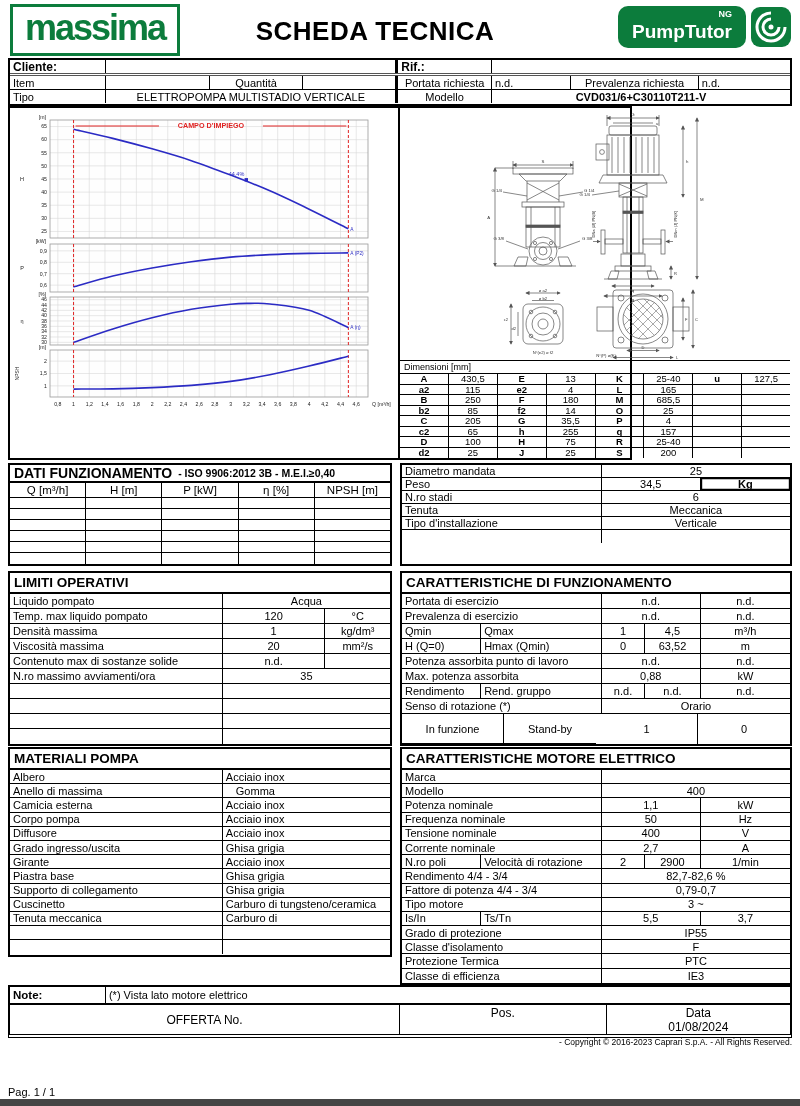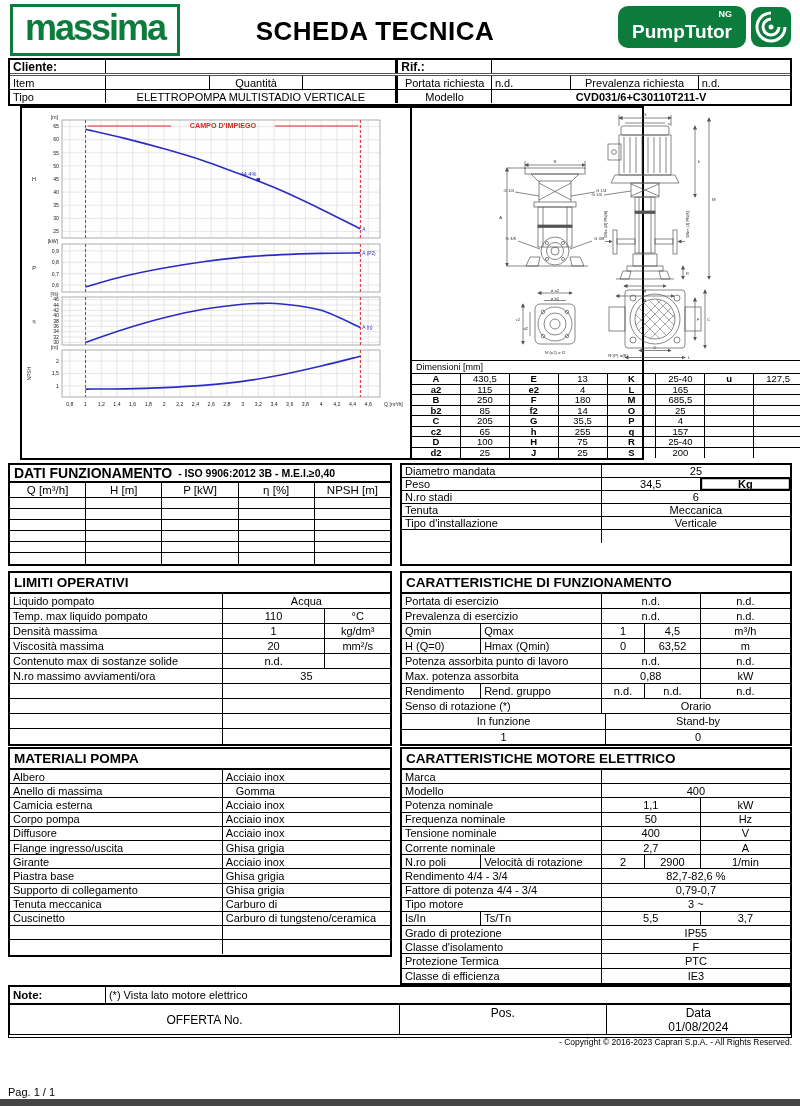--- a/index.html
+++ b/index.html
@@ -23,21 +23,21 @@
   
   .client{position:absolute;left:8px;top:58px;width:784px;height:48px;border:2px solid #000;box-sizing:border-box}
   .crow{display:flex;box-sizing:border-box}
   .chalf{display:flex;width:49.4%;box-sizing:border-box}
   .chalf.rgt{width:50.6%;border-left:3px solid #000}
   .crow.r1{height:16px;border-bottom:3px double #555}
   .crow.r2{height:14px;border-bottom:1px solid #000}
   .crow.r3{height:13px}
   .client .tc{font-size:11px}
   
-  .mainbox{position:absolute;left:20px;top:106px;width:624px;height:354px;border:2px solid #000;box-sizing:border-box}
+  .mainbox{position:absolute;left:8px;top:106px;width:624px;height:354px;border:2px solid #000;box-sizing:border-box}
   .rightpane{position:absolute;left:388px;top:0;width:392px;height:350px;border-left:2px solid #000;box-sizing:border-box}
   .dimwrap{position:absolute;left:0;top:252px;width:390px;border-top:1px solid #000}
   .dimstrip{height:13px;border-bottom:1px solid #000;font-size:9px;display:flex;align-items:center;padding:0 4px;box-sizing:border-box}
   .dimtbl .trow{height:10.5px}
   .dimtbl .tc{font-size:9.5px;padding:0 2px}
   
   .dati .sectitle{height:18px;font-size:14px;border-bottom:2px solid #000}
   .dati .trow{height:11px}
   .dati .trow.hdr{height:15px}
   .dati .hdrc{font-size:11.5px}
@@ -641,21 +641,21 @@
 
   <div class="sec limiti" style="left:8px;top:571px;width:384px;height:175px">
     <div class="sectitle">LIMITI OPERATIVI</div>
     <div>
       <div class="trow">
         <div class="tc tl" style="flex:0 0 56%">Liquido pompato</div>
         <div class="tc" style="flex:1">Acqua</div>
       </div>
       <div class="trow">
         <div class="tc tl" style="flex:0 0 56%">Temp. max liquido pompato</div>
-        <div class="tc" style="flex:0 0 27%">110</div>
+        <div class="tc" style="flex:0 0 27%">120</div>
         <div class="tc" style="flex:1">°C</div>
       </div>
       <div class="trow">
         <div class="tc tl" style="flex:0 0 56%">Densità massima</div>
         <div class="tc" style="flex:0 0 27%">1</div>
         <div class="tc" style="flex:1">kg/dm³</div>
       </div>
       <div class="trow">
         <div class="tc tl" style="flex:0 0 56%">Viscosità massima</div>
         <div class="tc" style="flex:0 0 27%">20</div>
@@ -730,21 +730,21 @@
       <div class="tc tl" style="flex:0 0 31.1%">Rend. gruppo</div>
       <div class="tc" style="flex:0 0 11.2%">n.d.</div>
       <div class="tc" style="flex:0 0 14.3%">n.d.</div>
       <div class="tc" style="flex:1">n.d.</div>
     </div>
     <div class="trow">
       <div class="tc tl" style="flex:0 0 51.5%">Senso di rotazione (*)</div>
       <div class="tc" style="flex:1">Orario</div>
     </div>
     <div class="trow dbl">
-      <div style="flex:1;display:flex;flex-direction:column">
+      <div style="flex:1;display:flex;flex-direction:row">
         <div style="display:flex;flex:1;border-bottom:1px solid #000">
           <div class="tc" style="flex:0 0 52.6%">In funzione</div>
           <div class="tc" style="flex:1">Stand-by</div>
         </div>
         <div style="display:flex;flex:1">
           <div class="tc" style="flex:0 0 52.6%">1</div>
           <div class="tc" style="flex:1">0</div>
         </div>
       </div>
     </div>
@@ -767,42 +767,42 @@
         </div>
         <div class="trow">
           <div class="tc tl" style="flex: 0 0 56%;">Corpo pompa</div>
           <div class="tc tl" style="flex: 1 1 0px;">Acciaio inox</div>
         </div>
         <div class="trow">
           <div class="tc tl" style="flex: 0 0 56%;">Diffusore</div>
           <div class="tc tl" style="flex: 1 1 0px;">Acciaio inox</div>
         </div>
         <div class="trow">
-          <div class="tc tl" style="flex: 0 0 56%;">Flange ingresso/uscita</div>
+          <div class="tc tl" style="flex: 0 0 56%;">Grado ingresso/uscita</div>
           <div class="tc tl" style="flex: 1 1 0px;">Ghisa grigia</div>
         </div>
         <div class="trow">
           <div class="tc tl" style="flex: 0 0 56%;">Girante</div>
           <div class="tc tl" style="flex: 1 1 0px;">Acciaio inox</div>
         </div>
         <div class="trow">
           <div class="tc tl" style="flex: 0 0 56%;">Piastra base</div>
           <div class="tc tl" style="flex: 1 1 0px;">Ghisa grigia</div>
         </div>
         <div class="trow">
           <div class="tc tl" style="flex: 0 0 56%;">Supporto di collegamento</div>
           <div class="tc tl" style="flex: 1 1 0px;">Ghisa grigia</div>
         </div>
         <div class="trow">
+          <div class="tc tl" style="flex: 0 0 56%;">Cuscinetto</div>
+          <div class="tc tl" style="flex: 1 1 0px;">Carburo di tungsteno/ceramica</div>
+        </div>
+        <div class="trow">
           <div class="tc tl" style="flex: 0 0 56%;">Tenuta meccanica</div>
           <div class="tc tl" style="flex: 1 1 0px;">Carburo di</div>
-        </div>
-        <div class="trow">
-          <div class="tc tl" style="flex: 0 0 56%;">Cuscinetto</div>
-          <div class="tc tl" style="flex: 1 1 0px;">Carburo di tungsteno/ceramica</div>
         </div>
         <div class="trow">
           <div class="tc tl" style="flex: 0 0 56%;"></div>
           <div class="tc tl" style="flex: 1 1 0px;"></div>
         </div>
         <div class="trow">
           <div class="tc tl" style="flex: 0 0 56%;"></div>
           <div class="tc tl" style="flex: 1 1 0px;"></div>
         </div>
       </div>

